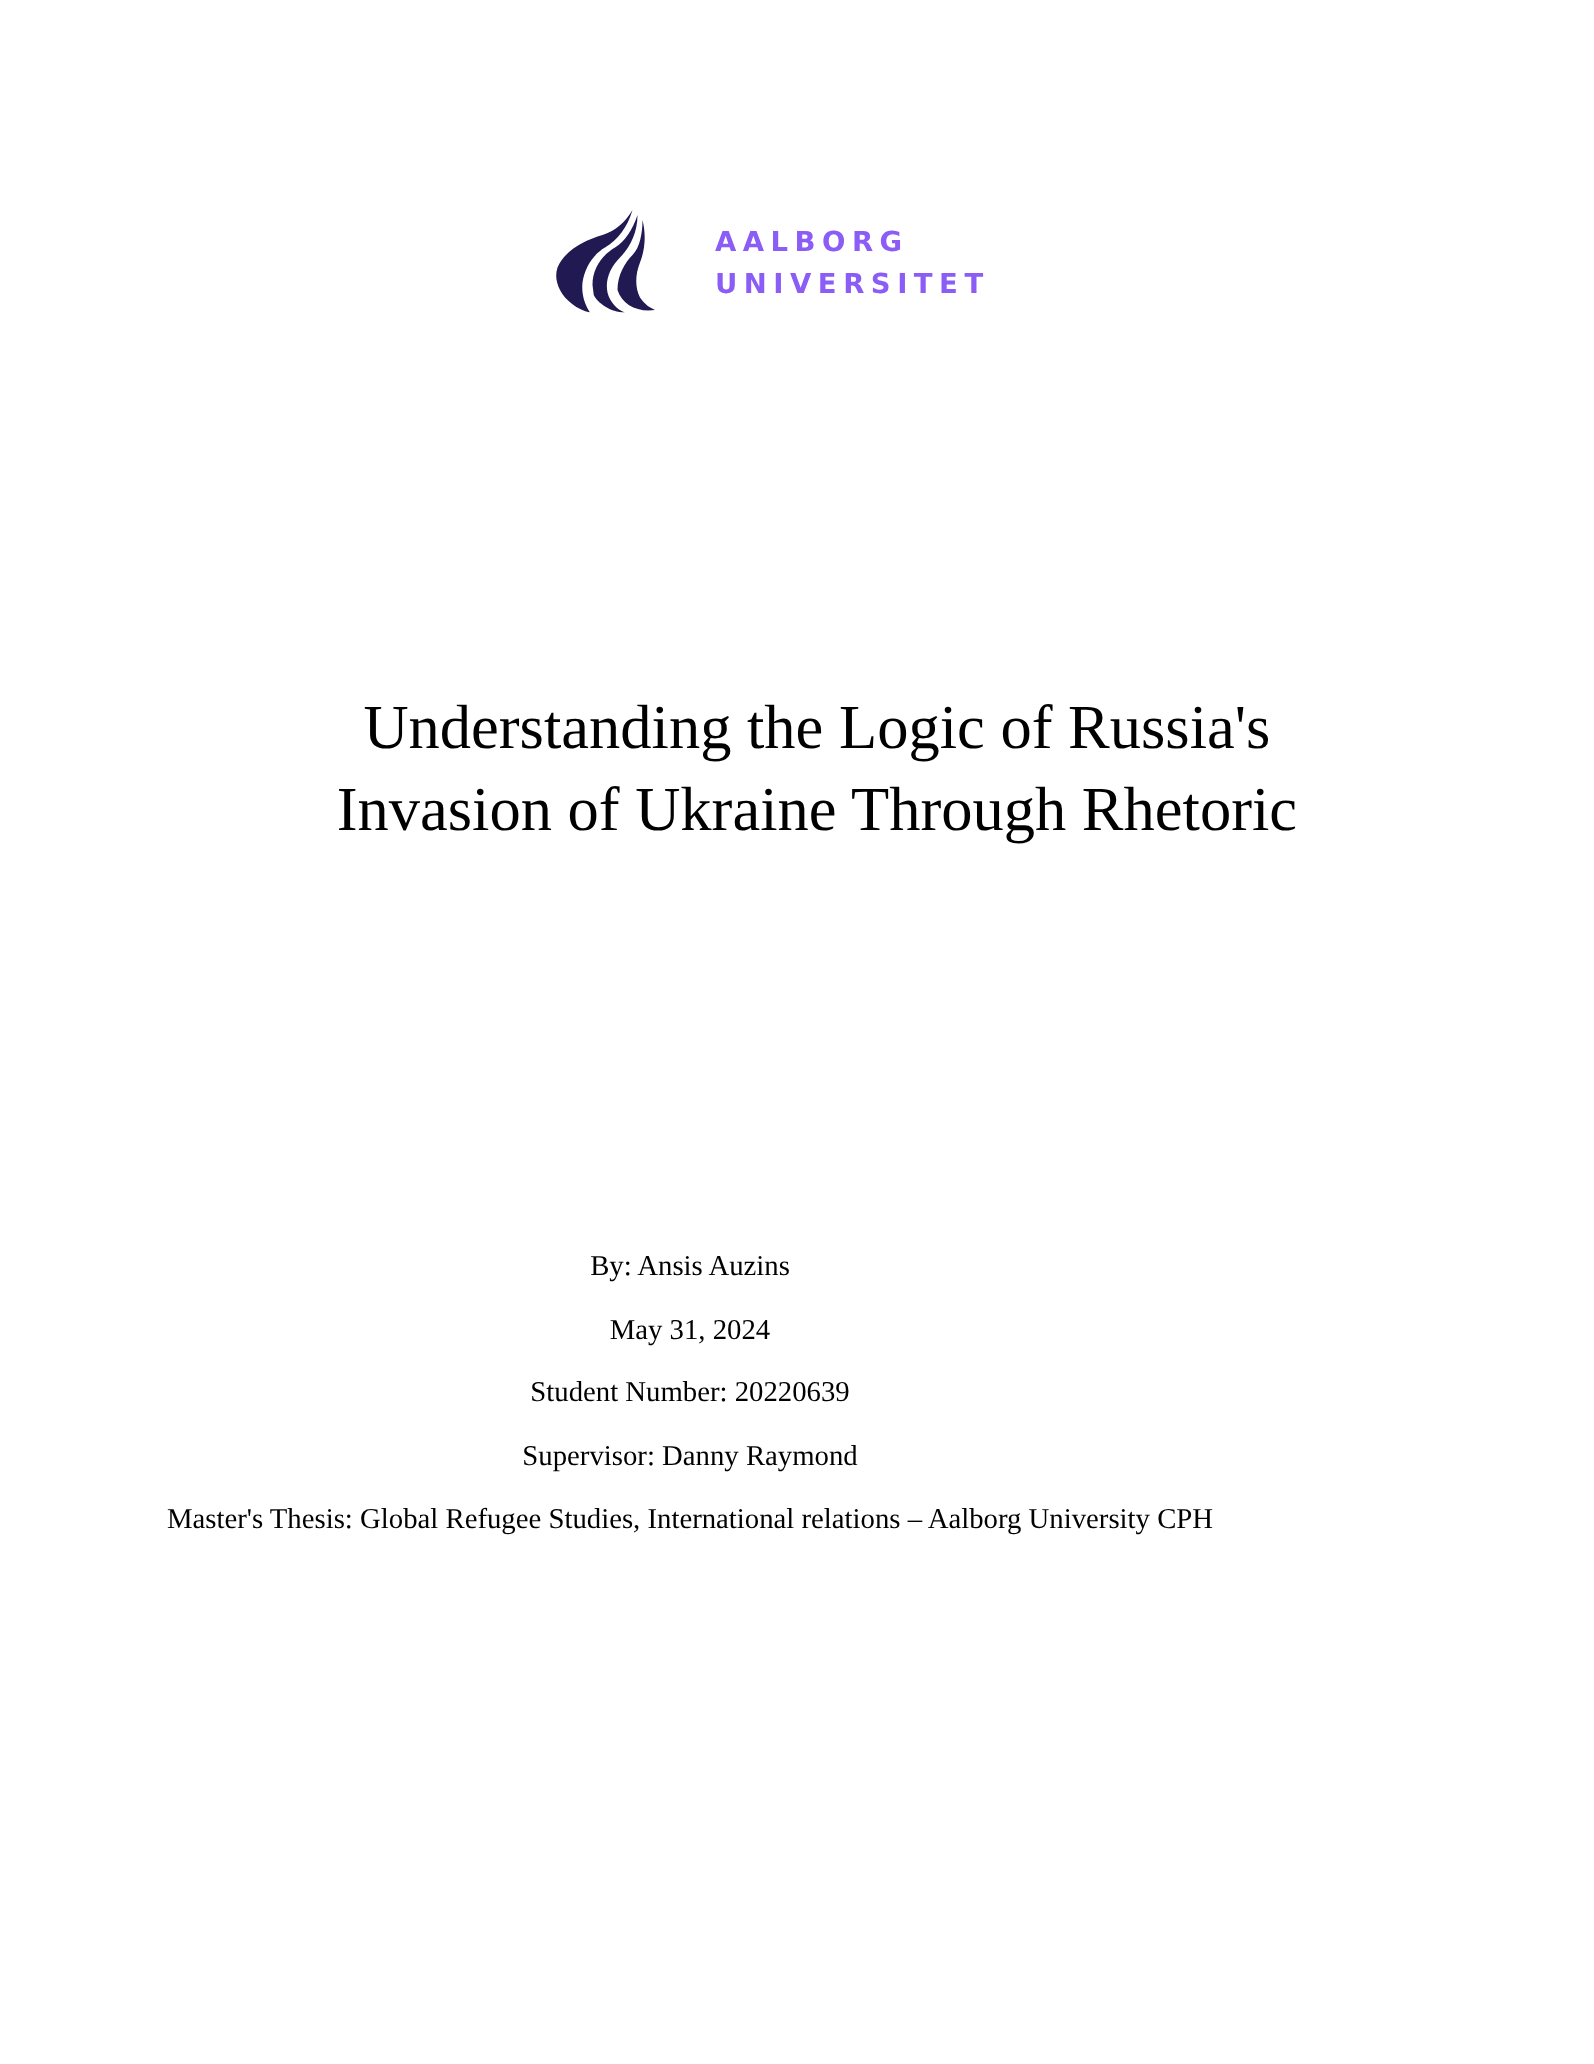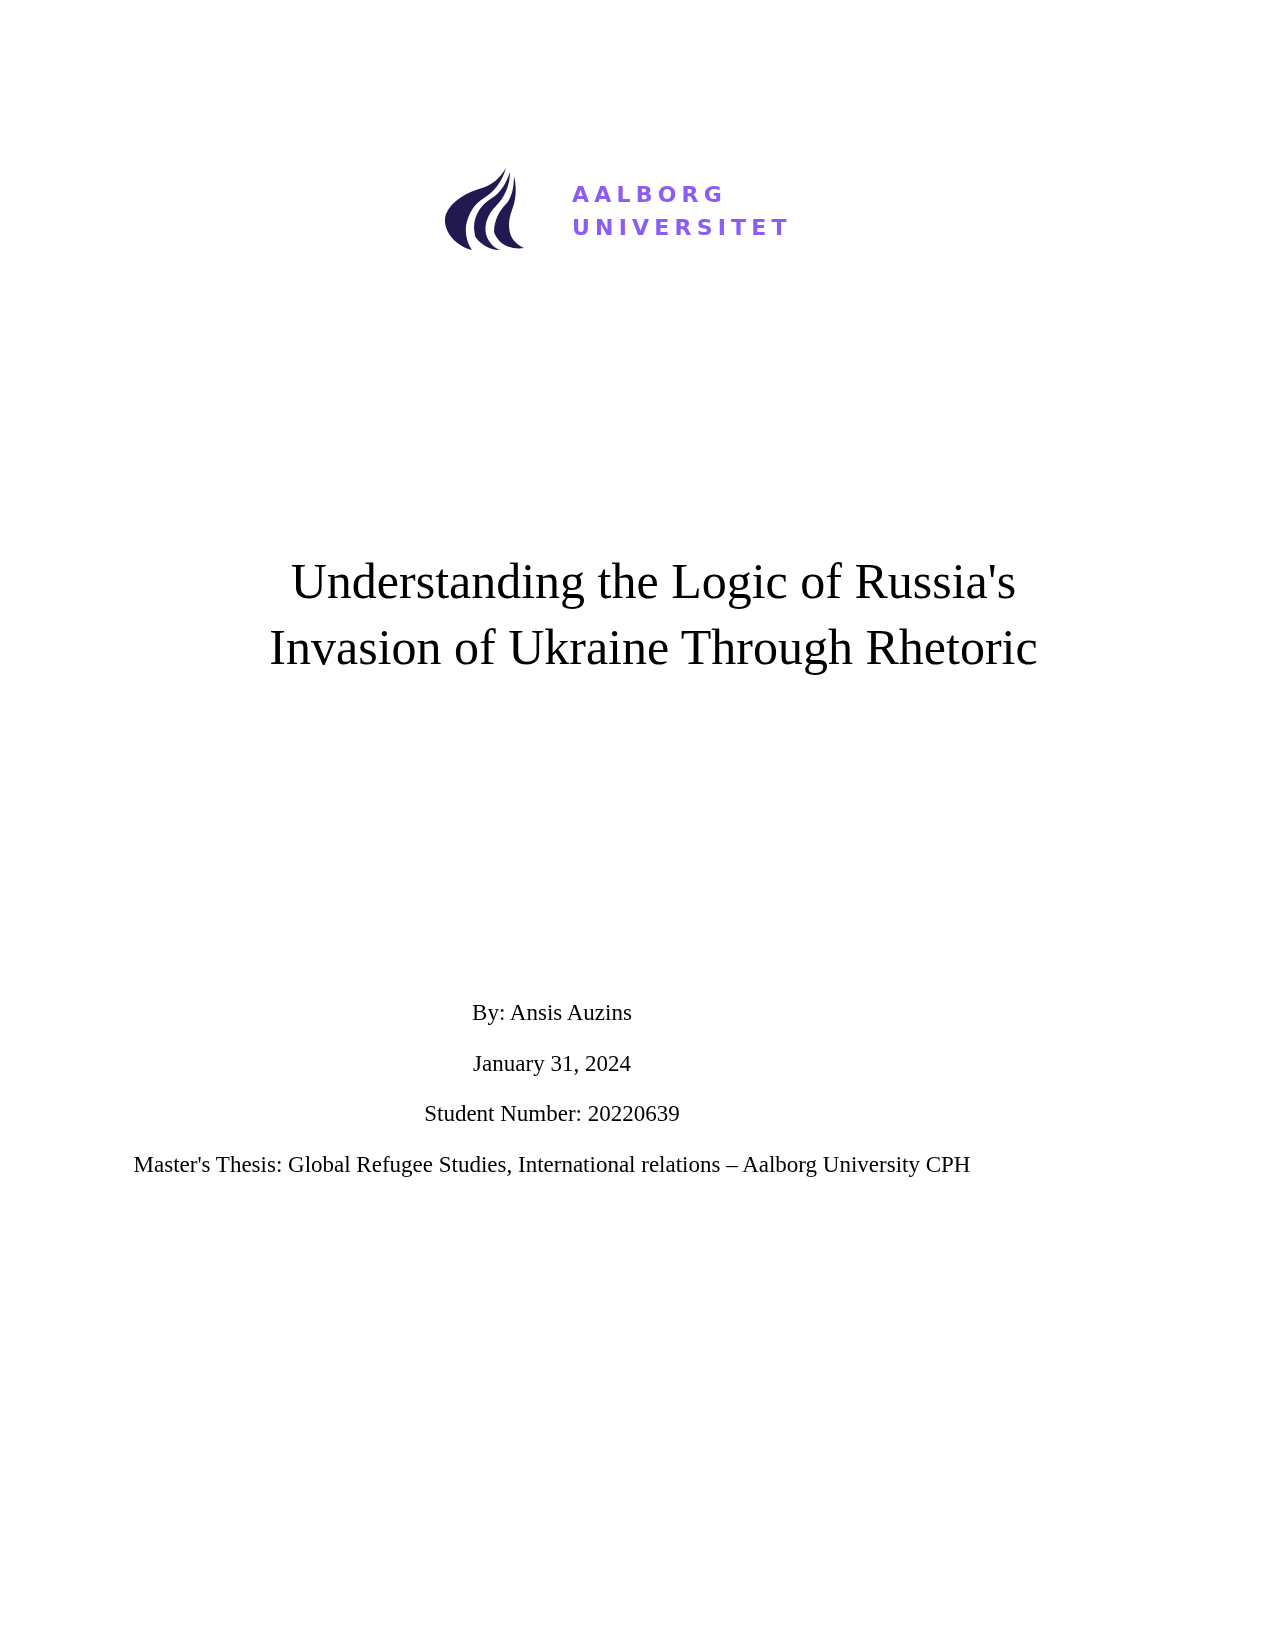--- a/index.html
+++ b/index.html
@@ -86,16 +86,17 @@
   </div>
 </div>
 
 <h1 class="title">
   <div>Understanding the Logic of Russia's</div>
   <div>Invasion of Ukraine Through Rhetoric</div>
 </h1>
 
 <div class="meta">
   <p class="meta-line">By: Ansis Auzins</p>
-  <p class="meta-line">January 31, 2024</p>
+  <p class="meta-line">May 31, 2024</p>
   <p class="meta-line">Student Number: 20220639</p>
+  <p class="meta-line">Supervisor: Danny Raymond</p>
   <p class="meta-line">Master's Thesis: Global Refugee Studies, International relations – Aalborg University CPH</p>
 </div>
 
 </body></html>

